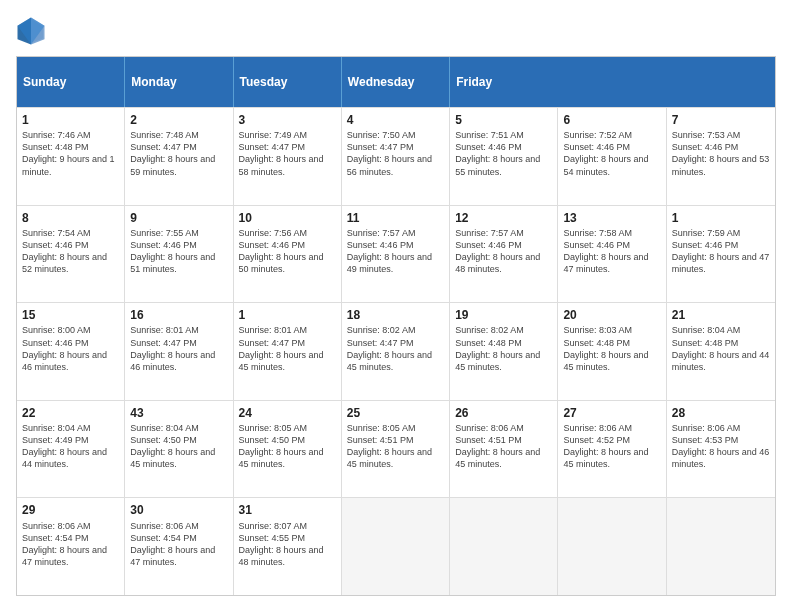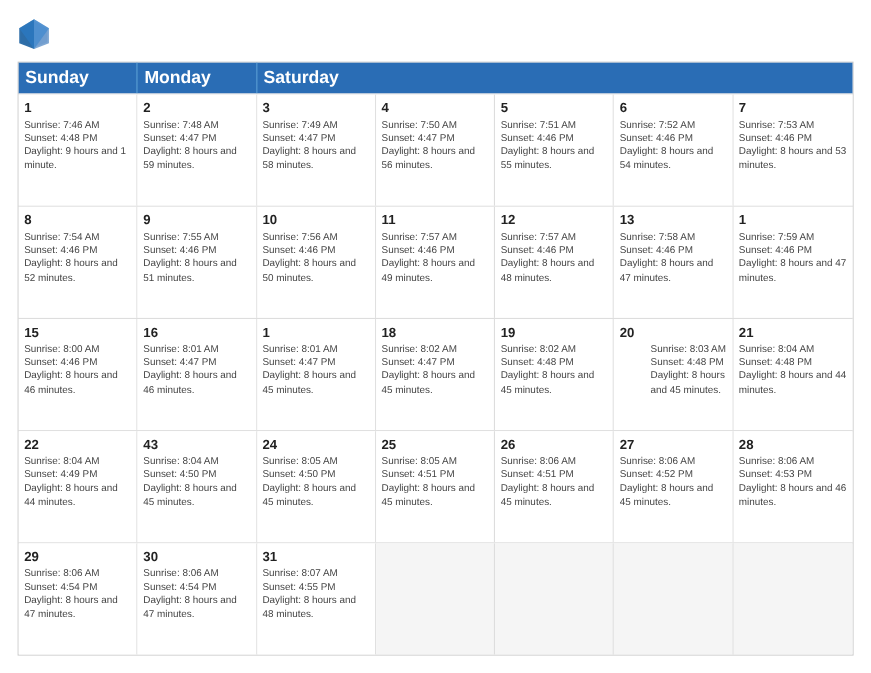--- a/index.html
+++ b/index.html
@@ -50,23 +50,23 @@
       flex-direction: column;
       border: 1px solid #ccc;
     }
     .cal-header {
       display: grid;
       grid-template-columns: repeat(7, 1fr);
       background: #2a6db5;
     }
     .cal-header-cell {
       color: #fff;
-      font-size: 16px;
+      font-size: 12px;
       font-weight: bold;
-      padding: 5px 6px;
+      padding: 18px 6px;
       border-right: 1px solid #5a9fd4;
     }
     .cal-header-cell:last-child { border-right: none; }
     .cal-body {
       flex: 1;
       display: flex;
       flex-direction: column;
     }
     .cal-row {
       display: grid;
@@ -116,21 +116,23 @@
     <div class="title-block">
       <div class="month-title"></div>
       <div class="subtitle"></div>
     </div>
   </div>
 
   <div class="calendar">
     <div class="cal-header">
     <div class="cal-header-cell">Sunday</div>
         <div class="cal-header-cell">Monday</div>
-        <div class="cal-header-cell">Saturday</div>
+        <div class="cal-header-cell">Tuesday</div>
+        <div class="cal-header-cell">Wednesday</div>
+        <div class="cal-header-cell">Friday</div>
       </div>
     <div class="cal-body">
     <div class="cal-row">
           <div class="cal-cell">
             <span class="day-num">1</span>
             <div class="info" style="white-space: pre-line;">Sunrise: 7:46 AM
 Sunset: 4:48 PM
 Daylight: 9 hours and 1 minute.</div>
           </div>
           <div class="cal-cell">
@@ -240,21 +242,21 @@
 Daylight: 8 hours and 45 minutes.</div>
           </div>
           <div class="cal-cell">
             <span class="day-num">19</span>
             <div class="info" style="white-space: pre-line;">Sunrise: 8:02 AM
 Sunset: 4:48 PM
 Daylight: 8 hours and 45 minutes.</div>
           </div>
           <div class="cal-cell">
             <span class="day-num">20</span>
-            <div class="info" style="white-space: pre-line; margin-left: 28px;">Sunrise: 8:03 AM
+            <div class="info" style="white-space: pre-line;">Sunrise: 8:03 AM
 Sunset: 4:48 PM
 Daylight: 8 hours and 45 minutes.</div>
           </div>
           <div class="cal-cell">
             <span class="day-num">21</span>
             <div class="info" style="white-space: pre-line;">Sunrise: 8:04 AM
 Sunset: 4:48 PM
 Daylight: 8 hours and 44 minutes.</div>
           </div>
         </div>

